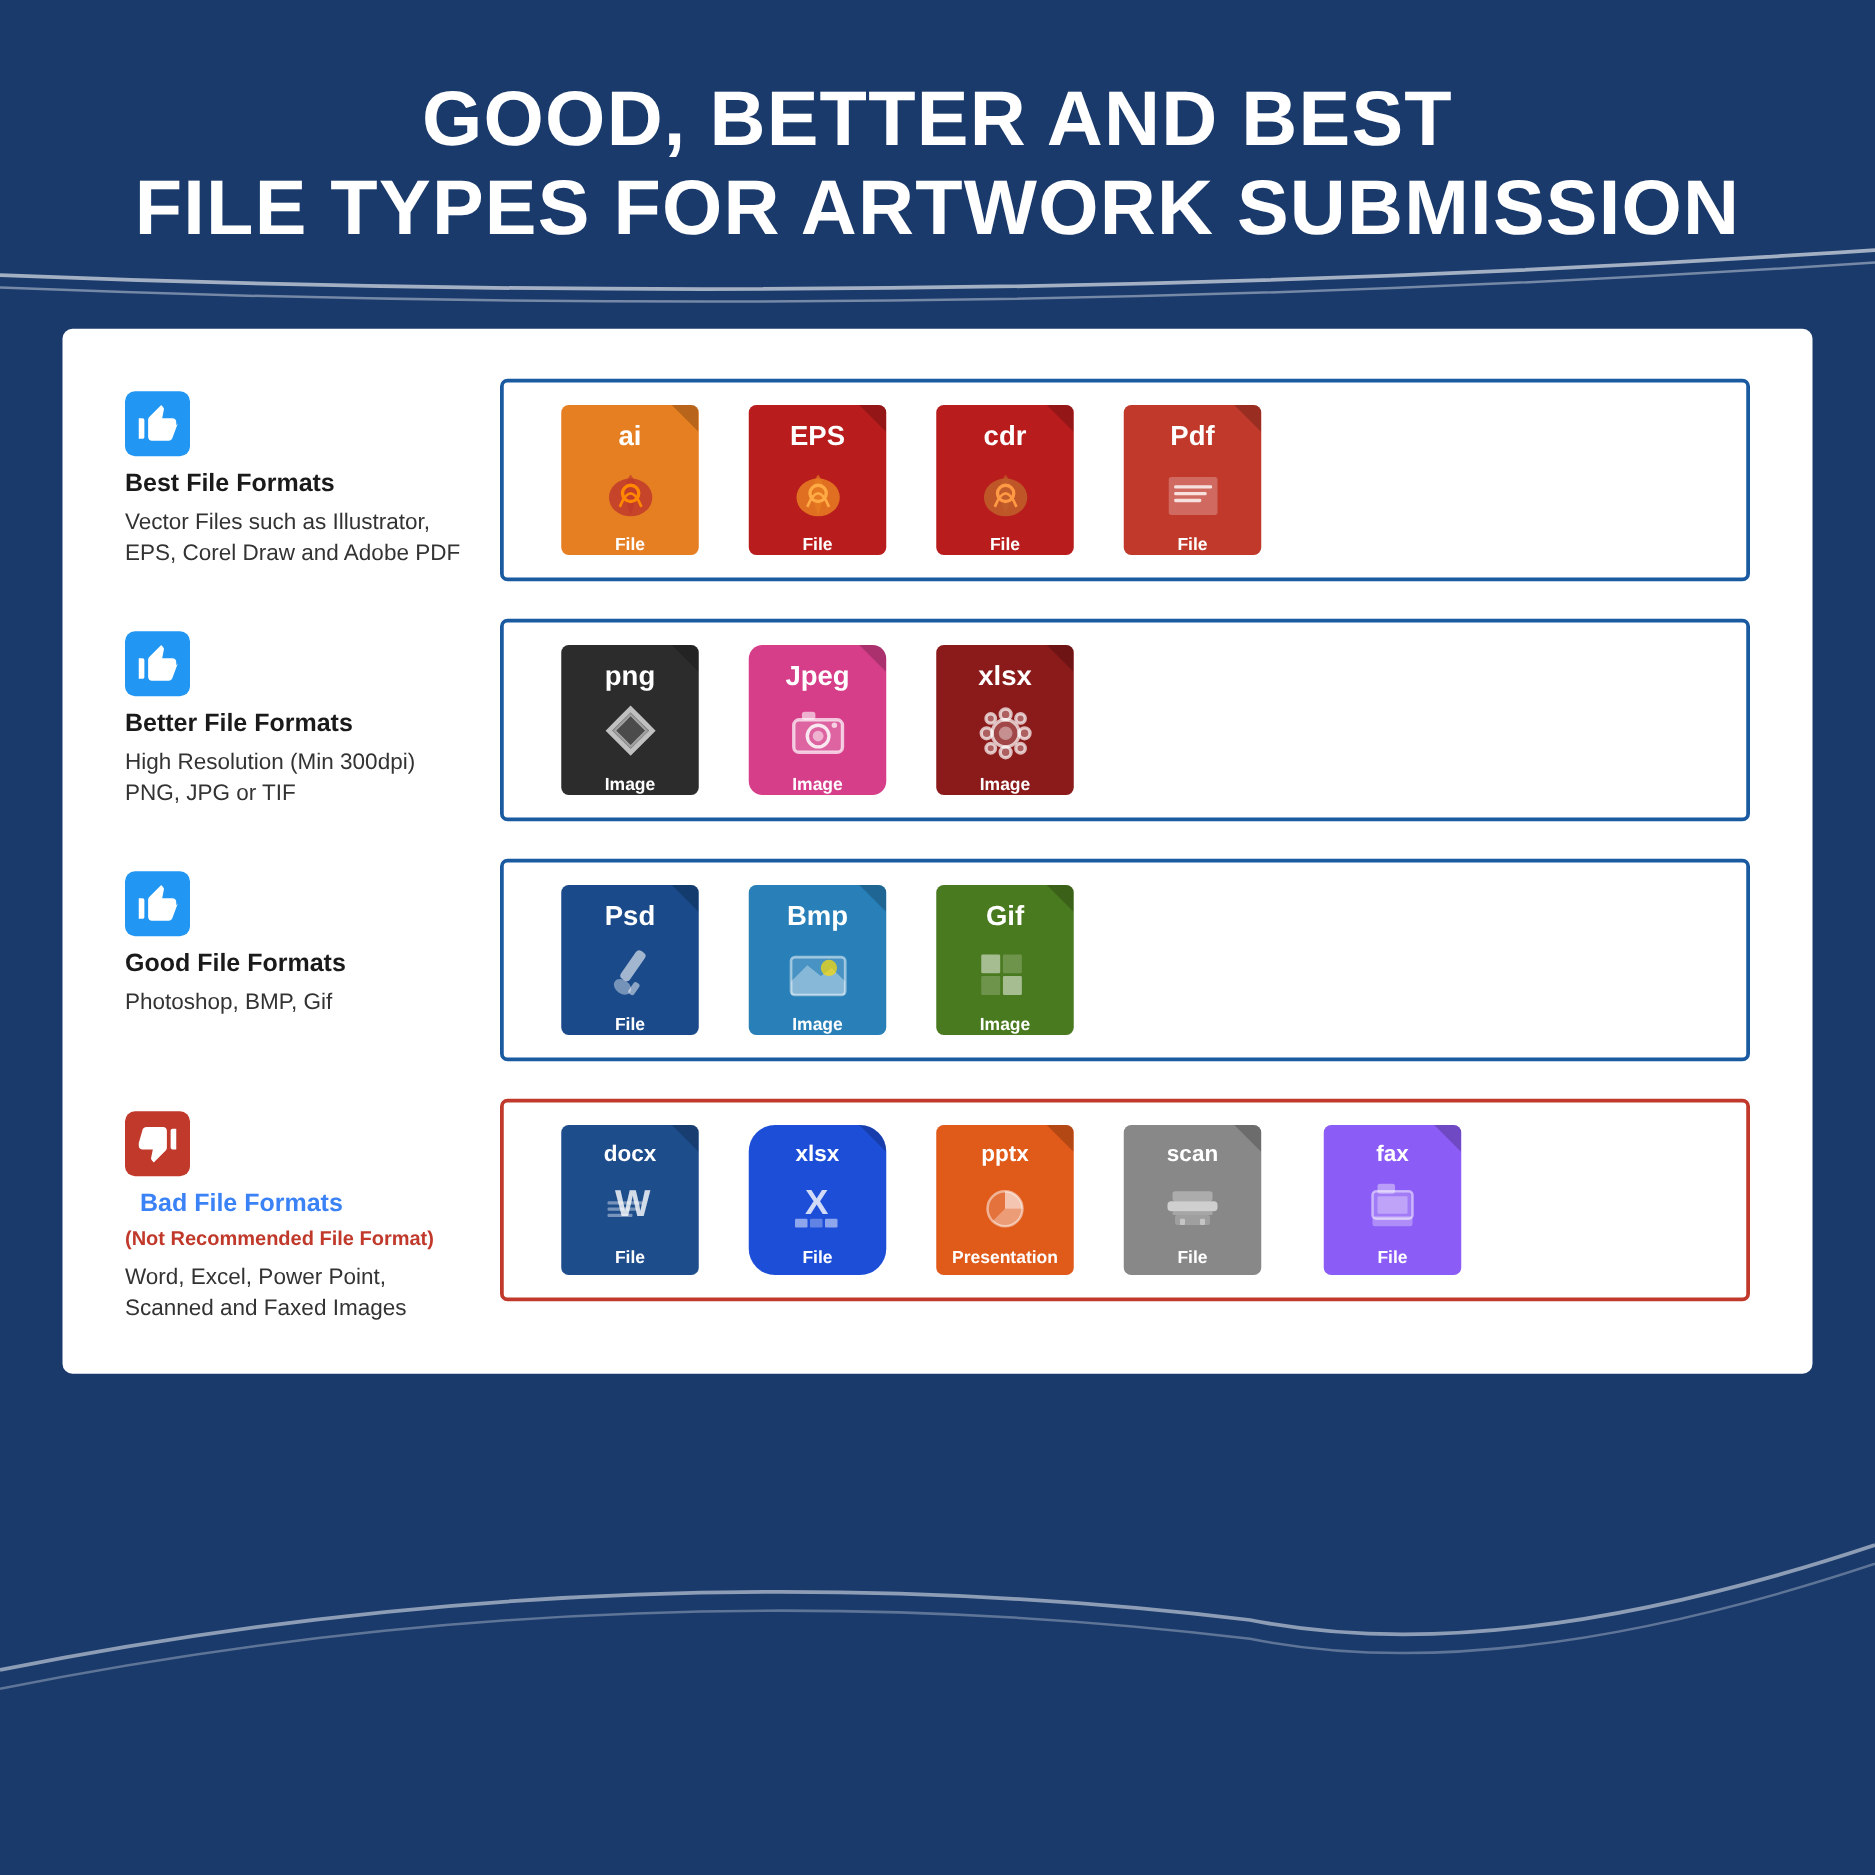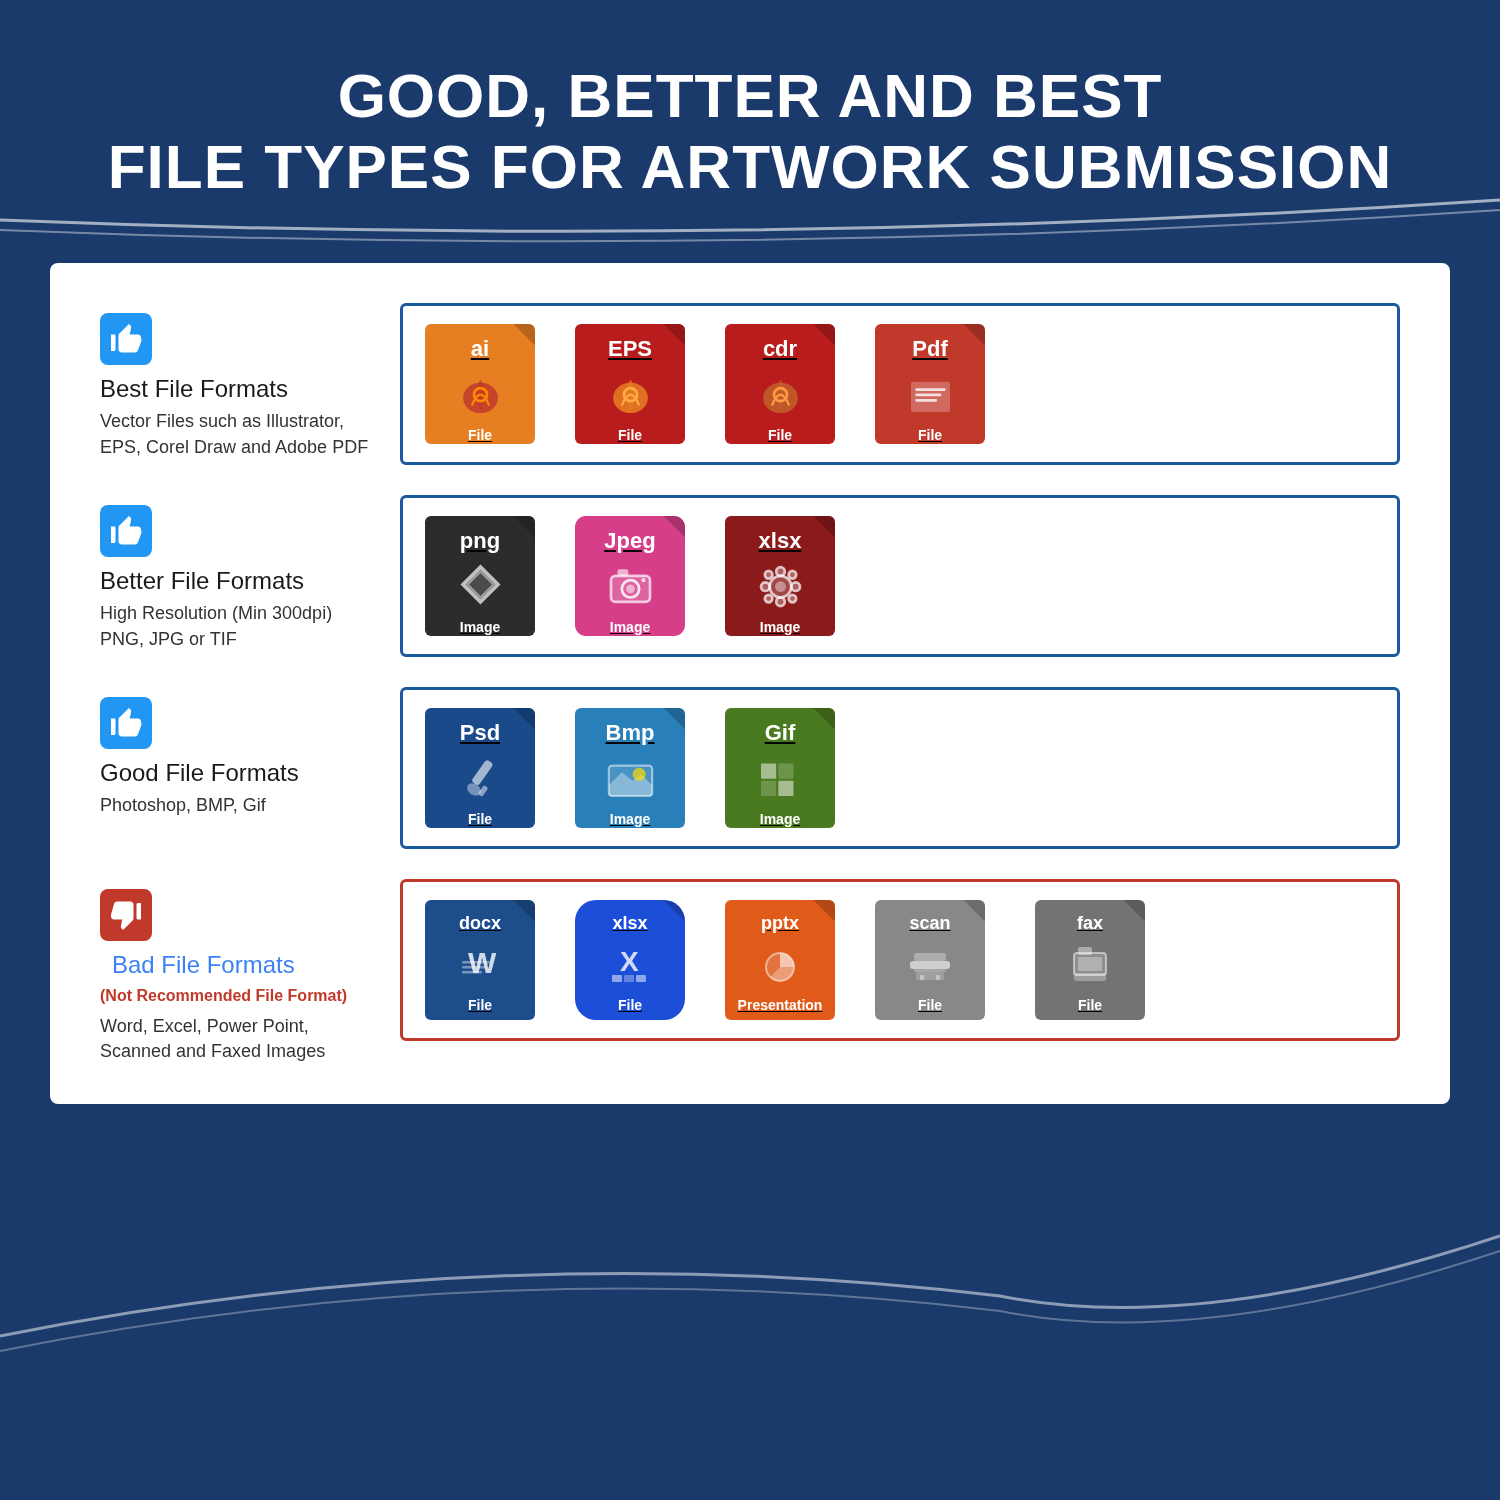--- a/index.html
+++ b/index.html
@@ -101,45 +101,44 @@
       background: #2196F3;
       color: white;
     }
 
     .thumb-down {
       background: #c0392b;
       color: white;
     }
 
     .row-title {
-      font-size: 24px;
-      font-weight: 400;
+      font-size: 20px;
+      font-weight: 700;
       color: #1a1a1a;
       line-height: 1.2;
       text-align: right;
     }
 
     .row-subtitle {
       font-size: 18px;
       color: #333;
       margin-top: 6px;
       line-height: 1.4;
     }
 
     
     .row-icons {
       flex: 1;
       border: 3px solid;
       border-radius: 6px;
-      padding: 18px 12px;
+      padding: 18px 36px;
       display: flex;
       align-items: center;
       gap: 20px;
       min-height: 130px;
-      text-decoration: underline;
     }
 
     .row-icons.blue-border { border-color: #1a5aa0; }
     .row-icons.red-border { border-color: #c0392b; }
 
     
     .file-icon {
       display: flex;
       flex-direction: column;
       align-items: center;
@@ -207,21 +206,21 @@
     .dark-gray { background-color: #2c2c2c; }
     .pink { background-color: #d63e8a; border-radius: 11px; }
     .dark-red { background-color: #8b1a1a; }
     .dark-blue { background-color: #1a4a8a; }
     .blue-file { background-color: #2980b9; }
     .olive-green { background-color: #4a7a20; }
     .blue-docx { background-color: #1e4d8c; }
     .green-xlsx { background-color: #1d4ed8; border-radius: 21px; }
     .orange-pptx { background-color: #e05a1a; }
     .gray-scan { background-color: #888; }
-    .purple-fax { background-color: #737373; margin-left: 20px; }
+    .purple-fax { background-color: #8b5cf6; margin-left: 20px; }
 
     
     .thumb-svg {
       width: 36px;
       height: 36px;
       fill: white;
     }
   </style>
 </head>
 <body>

